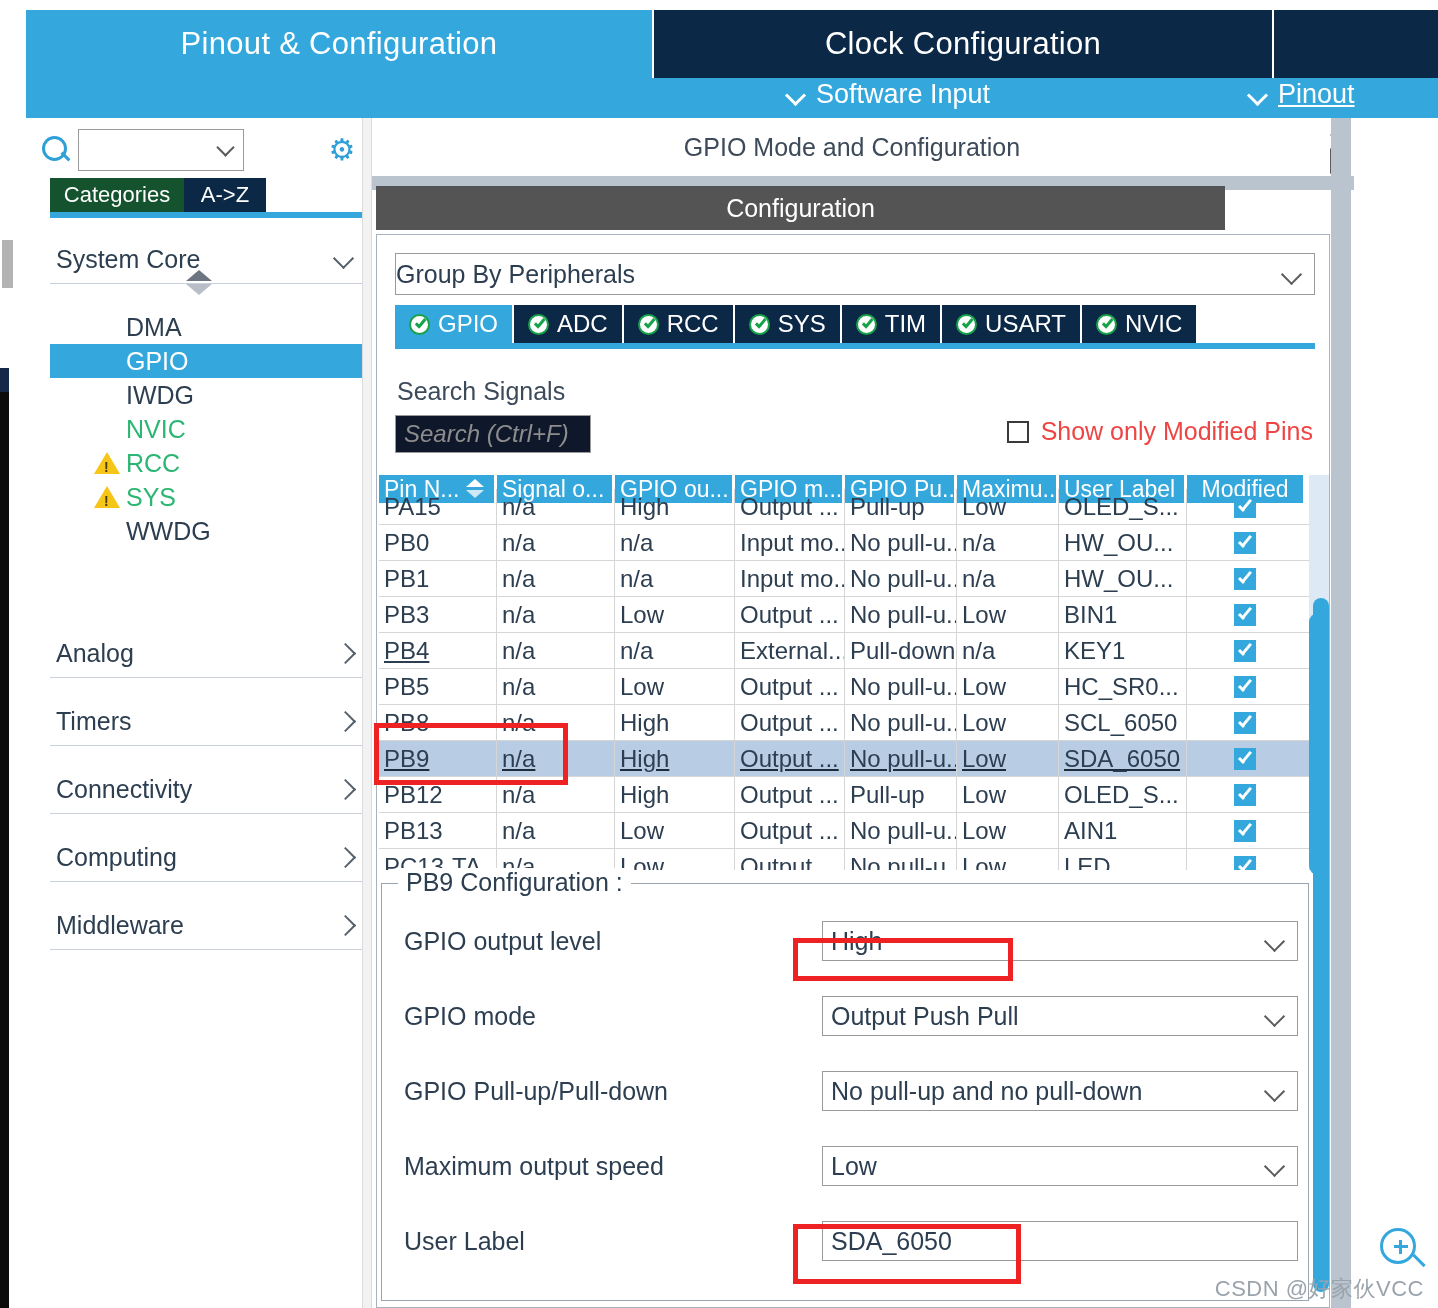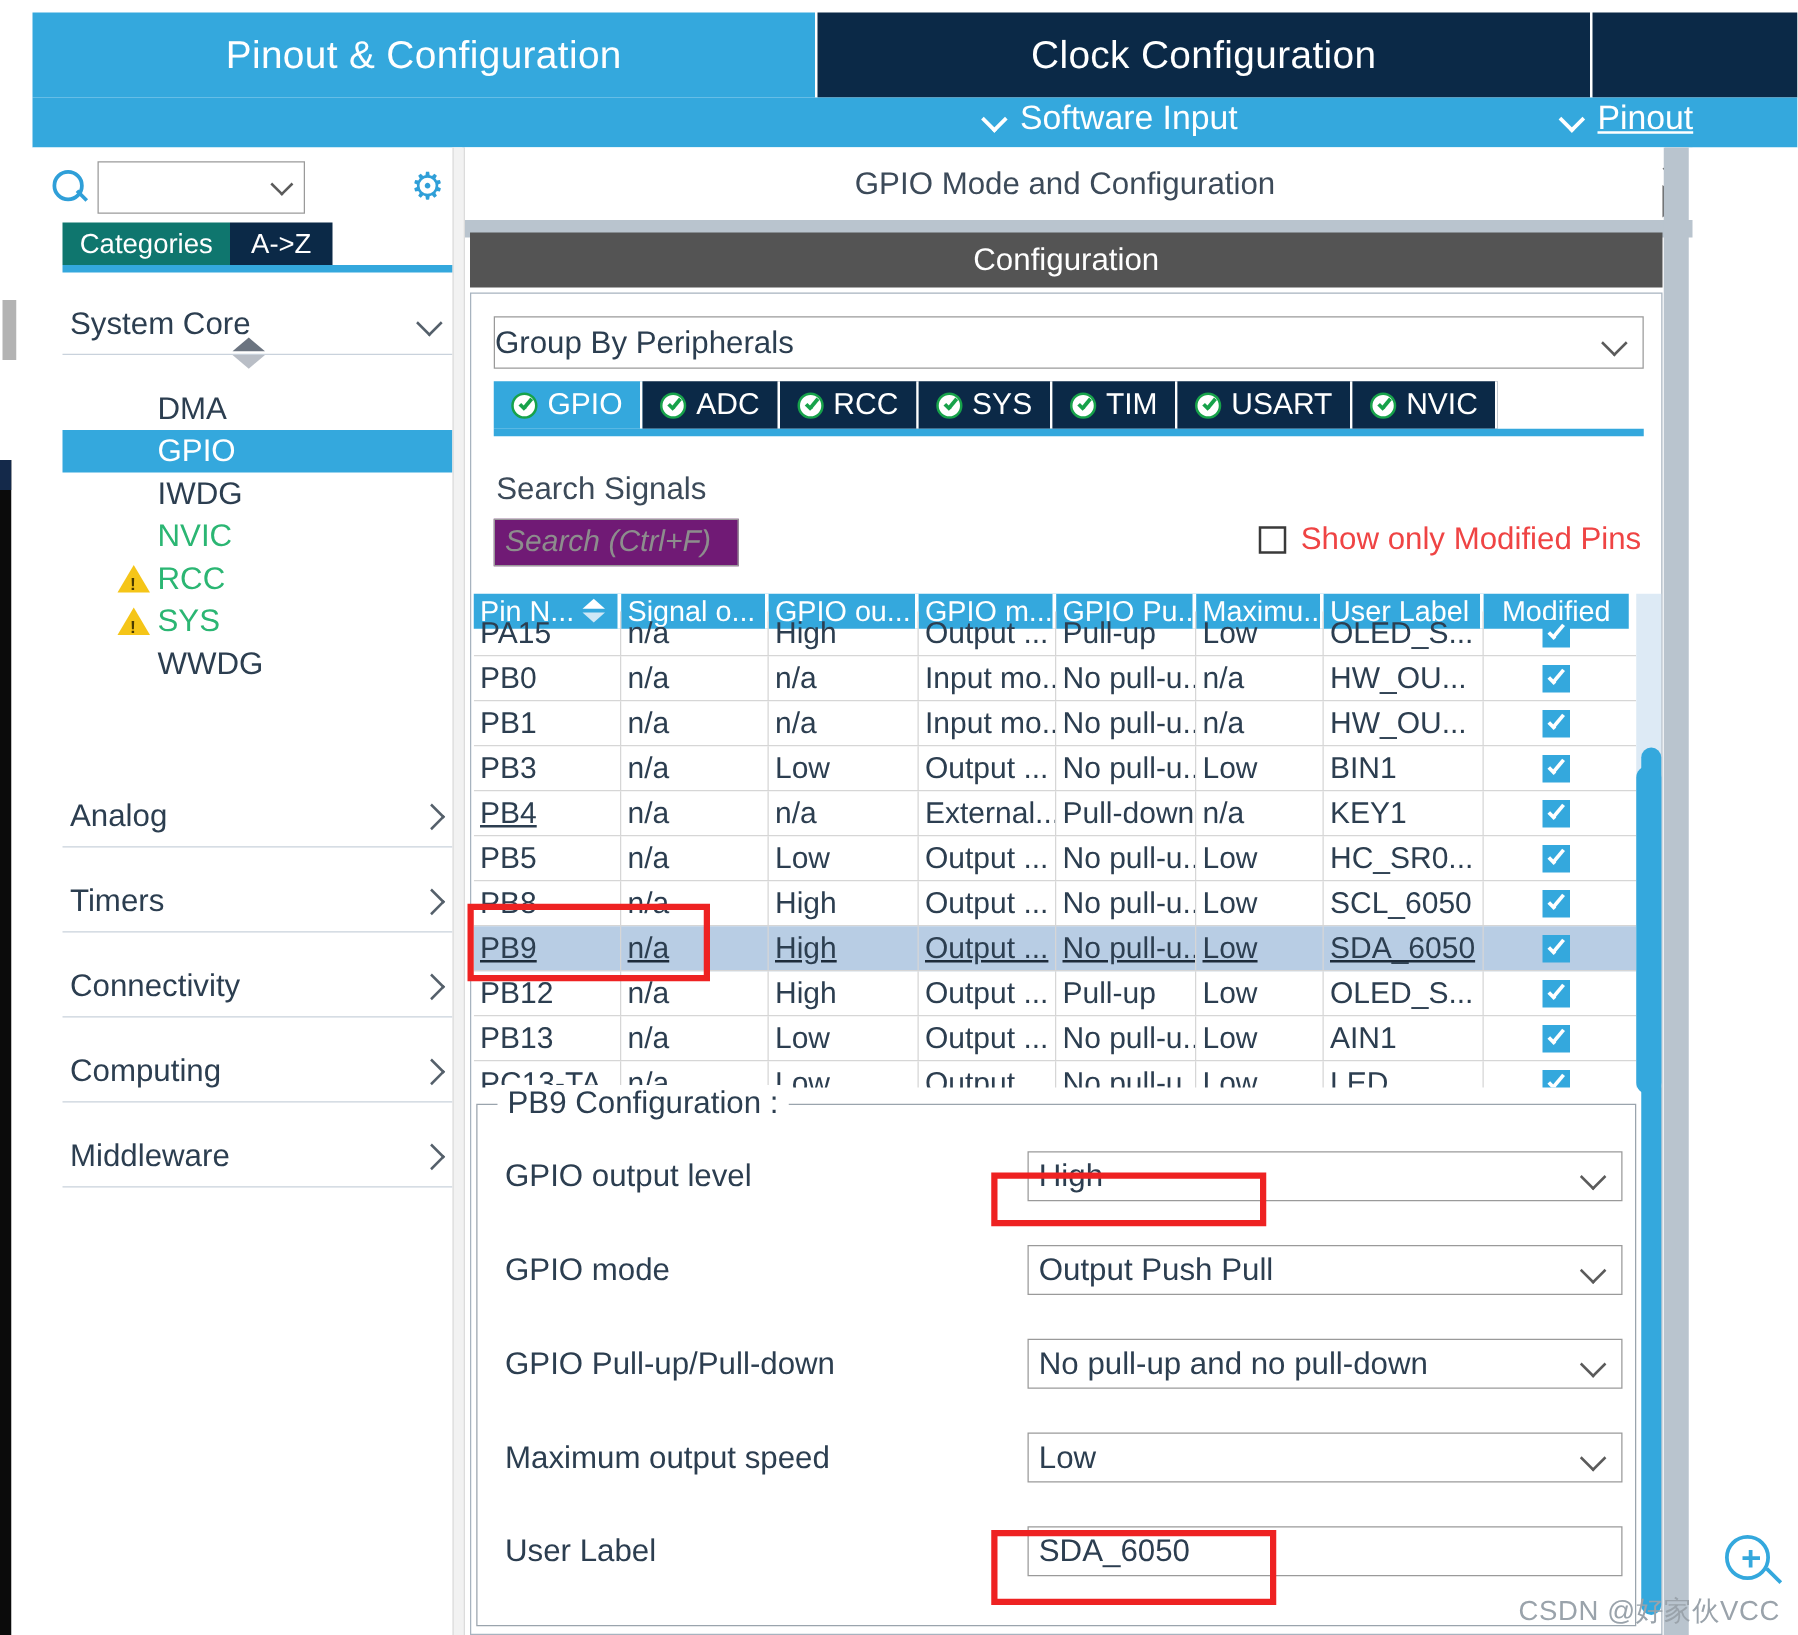--- a/index.html
+++ b/index.html
@@ -40,21 +40,21 @@
   .s-icon{position:absolute;left:6px;top:8px;width:30px;height:30px;}
   .s-icon::before{content:"";position:absolute;left:2px;top:2px;width:19px;height:19px;border:3px solid #2f9fd8;border-radius:50%;}
   .s-icon::after{content:"";position:absolute;left:20px;top:21px;width:11px;height:3px;background:#2f9fd8;transform:rotate(45deg);}
   .s-box{position:absolute;left:44px;top:3px;width:164px;height:40px;border:1px solid #9a9a9a;background:#fff;}
   .s-box .cd{position:absolute;right:9px;top:11px;width:16px;height:16px;}
   .s-box .cd::before{content:"";position:absolute;left:1px;top:0px;width:11px;height:11px;border-left:2px solid #5b5b5b;border-bottom:2px solid #5b5b5b;transform:rotate(-45deg);}
   .gear{position:absolute;left:292px;top:8px;width:32px;height:32px;color:#2f9fd8;font-size:30px;line-height:32px;text-align:center;}
 
   .subtabs{position:absolute;left:24px;top:60px;height:34px;}
   .subtab{position:absolute;top:0;height:34px;display:flex;align-items:center;justify-content:center;font-size:22px;}
-  .subtab.cat{left:0;width:134px;background:#0f766e;color:#fff;}
+  .subtab.cat{left:0;width:134px;background:#14532d;color:#fff;}
   .subtab.az{left:134px;width:82px;background:#0b2947;color:#fff;}
   .subtabs-underline{position:absolute;left:24px;top:94px;width:330px;height:6px;background:#34a8dd;}
 
   .panel{position:absolute;left:24px;width:312px;}
   .panel-head{display:flex;align-items:center;justify-content:space-between;height:48px;
     border-bottom:1px solid #c9d2dc;font-size:25px;color:#2c3e50;padding:0 6px;box-sizing:border-box;}
   .caret-d{width:22px;height:22px;position:relative;}
   .caret-d::before{content:"";position:absolute;left:2px;top:2px;width:13px;height:13px;border-right:2px solid #55606b;border-bottom:2px solid #55606b;transform:rotate(45deg);}
   .caret-r{width:22px;height:22px;position:relative;}
   .caret-r::before{content:"";position:absolute;left:4px;top:3px;width:13px;height:13px;border-top:2px solid #55606b;border-right:2px solid #55606b;transform:rotate(45deg);}
@@ -77,41 +77,41 @@
   
   .main{position:absolute;left:372px;top:118px;width:1066px;height:1190px;background:#ffffff;}
 
   .gpio-mode-bar{position:absolute;left:0;top:0;width:960px;height:58px;background:#fff;display:flex;align-items:center;justify-content:center;font-size:25px;color:#3c4a59;}
   .arrows{position:absolute;left:958px;top:0px;width:22px;height:62px;}
   .arrows .a1{position:absolute;left:0;top:4px;width:0;height:0;border-top:13px solid transparent;border-bottom:13px solid transparent;border-right:16px solid #5a5a5a;}
   .arrows .a2{position:absolute;left:0;top:30px;width:0;height:0;border-top:13px solid transparent;border-bottom:13px solid transparent;border-left:16px solid #5a5a5a;}
   .rail-top{position:absolute;left:956px;top:0;width:26px;height:62px;background:#b9c4ce;z-index:-1;}
 
   .gray-gap{position:absolute;left:0;top:58px;width:982px;height:14px;background:#b9c4ce;}
-  .config-band{position:absolute;left:4px;top:68px;width:954px;height:44px;background:#545454;color:#fff;display:flex;align-items:center;justify-content:center;font-size:25px;}
+  .config-band{position:absolute;left:4px;top:68px;width:849px;height:44px;background:#545454;color:#fff;display:flex;align-items:center;justify-content:center;font-size:25px;}
 
   .content-box{position:absolute;left:4px;top:116px;width:954px;height:1074px;border:1px solid #a7b3bf;box-sizing:border-box;background:#fff;}
 
   .group-select{position:absolute;left:18px;top:18px;width:920px;height:42px;border:1px solid #9a9a9a;background:#fff;box-sizing:border-box;
      display:flex;align-items:center;font-size:25px;color:#2c3e50;}
   .group-select .cd2{position:absolute;right:12px;top:13px;width:18px;height:18px;}
   .group-select .cd2::before{content:"";position:absolute;left:0;top:0;width:13px;height:13px;border-left:2px solid #5b5b5b;border-bottom:2px solid #5b5b5b;transform:rotate(-45deg);}
 
   .periph-tabs{position:absolute;left:18px;top:70px;height:38px;display:flex;}
   .ptab{height:38px;display:flex;align-items:center;gap:8px;padding:0 14px;background:#0b2947;color:#fff;font-size:24px;
         border-right:2px solid #ffffff;box-sizing:border-box;}
   .ptab.active{background:#34a8dd;}
   .ok{width:21px;height:21px;border-radius:50%;background:#ffffff;border:2px solid #17a24a;position:relative;box-sizing:border-box;}
   .ok::before{content:"";position:absolute;left:4px;top:8px;width:6px;height:3px;background:#17a24a;transform:rotate(45deg);}
   .ok::after{content:"";position:absolute;left:7px;top:5px;width:9px;height:3px;background:#17a24a;transform:rotate(-50deg);}
   .ptab-underline{position:absolute;left:18px;top:108px;width:920px;height:6px;background:#34a8dd;}
 
   .search-signals-label{position:absolute;left:20px;top:142px;font-size:25px;color:#3c4a59;}
   .signal-input{position:absolute;left:18px;top:180px;width:196px;height:38px;border:1px solid #9a9a9a;box-sizing:border-box;
-      display:flex;align-items:center;padding-left:8px;font-size:24px;color:#8d8d8d;font-style:italic;background:#701a75;}
+      display:flex;align-items:center;padding-left:8px;font-size:24px;color:#8d8d8d;font-style:italic;background:#0f172a;}
   .modified-wrap{position:absolute;right:16px;top:182px;display:flex;align-items:center;gap:12px;font-size:25px;color:#ef4444;}
   .cbx{width:22px;height:22px;border:2px solid #3a3a3a;background:#fff;box-sizing:border-box;}
 
   
   .table{position:absolute;left:2px;top:240px;width:930px;height:166px;}
   .thead{display:flex;height:28px;}
   .th{background:#34a8dd;color:#fff;font-size:23px;display:flex;align-items:center;padding-left:5px;
       border-right:3px solid #ffffff;box-sizing:border-box;white-space:nowrap;overflow:hidden;position:relative;}
   .sortarrow{position:absolute;right:8px;top:4px;width:20px;height:20px;}
   .sortarrow .u{position:absolute;left:0;top:0;width:0;height:0;border-left:9px solid transparent;border-right:9px solid transparent;border-bottom:8px solid #ffffff;}

